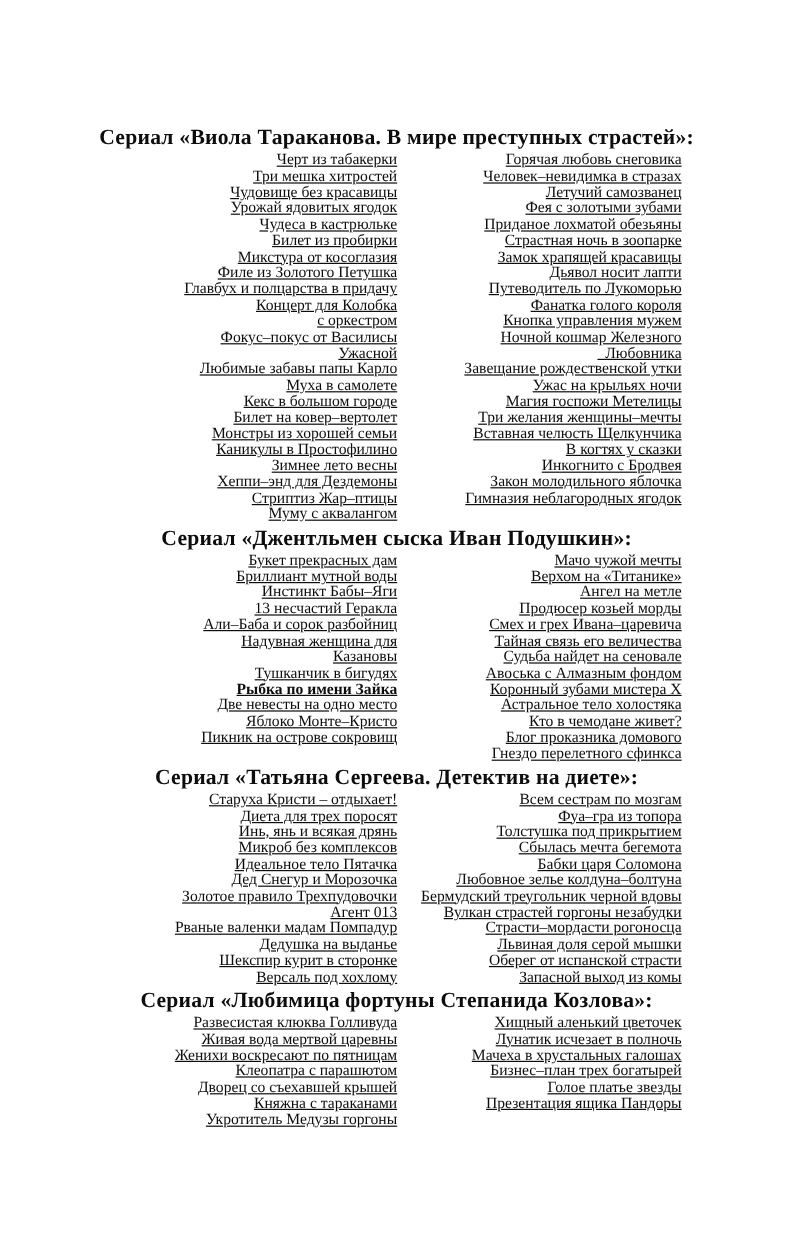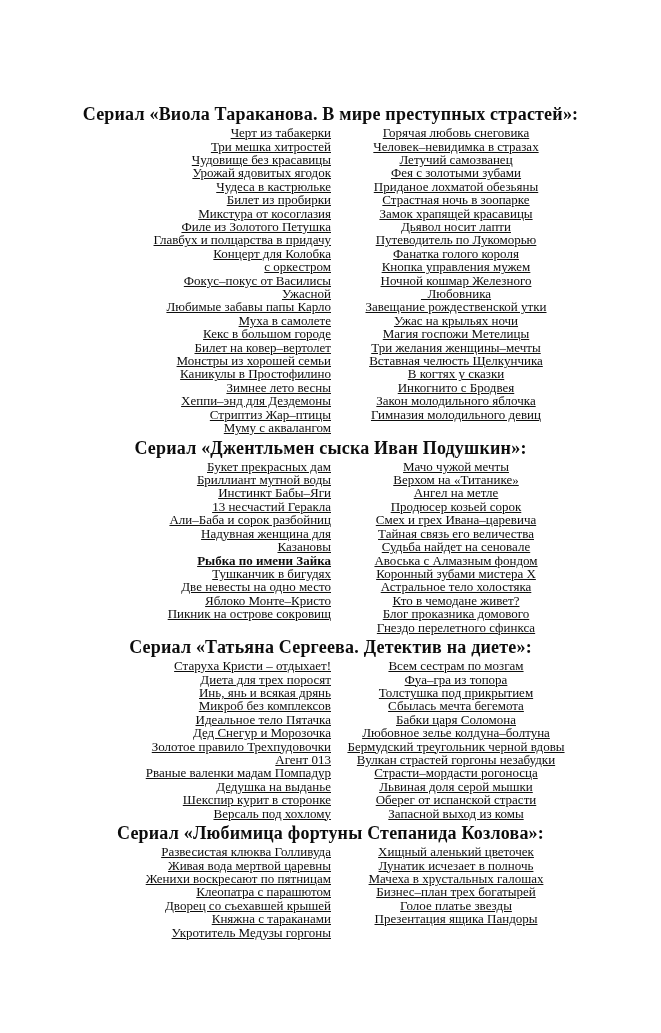--- a/index.html
+++ b/index.html
@@ -27,21 +27,21 @@
     justify-content: center;
     gap: 13px;
     transform: translateX(7px);
   }
   .col {
     font-size: 13px;
     line-height: 13.4px;
     text-decoration: underline;
   }
   .col-left  { width: 224px; text-align: right; }
-  .col-right { width: 224px; text-align: center; }
+  .col-right { width: 224px; text-align: right; }
   .book-title { white-space: pre-line; }
   .book-title.bold { font-weight: bold; }
 </style>
 </head>
 <body>
 
 <div class="page">
   <div id="series-container">
       <section>
         <div class="series-heading">Сериал «Виола Тараканова. В мире преступных страстей»:</div>
@@ -86,46 +86,46 @@
             <div class="book-title">Ночной кошмар Железного
 &nbsp;&nbsp;Любовника</div>
             <div class="book-title">Завещание рождественской утки</div>
             <div class="book-title">Ужас на крыльях ночи</div>
             <div class="book-title">Магия госпожи Метелицы</div>
             <div class="book-title">Три желания женщины–мечты</div>
             <div class="book-title">Вставная челюсть Щелкунчика</div>
             <div class="book-title">В когтях у сказки</div>
             <div class="book-title">Инкогнито с Бродвея</div>
             <div class="book-title">Закон молодильного яблочка</div>
-            <div class="book-title">Гимназия молодильного девиц</div>
+            <div class="book-title">Гимназия неблагородных ягодок</div>
           </div>
         </div>
       </section>
       <section>
         <div class="series-heading">Сериал «Джентльмен сыска Иван Подушкин»:</div>
         <div class="cols">
           <div class="col col-left">
             <div class="book-title">Букет прекрасных дам</div>
             <div class="book-title">Бриллиант мутной воды</div>
             <div class="book-title">Инстинкт Бабы–Яги</div>
             <div class="book-title">13 несчастий Геракла</div>
             <div class="book-title">Али–Баба и сорок разбойниц</div>
             <div class="book-title">Надувная женщина для
 Казановы</div>
+            <div class="book-title">Тушканчик в бигудях</div>
             <div class="book-title bold">Рыбка по имени Зайка</div>
-            <div class="book-title">Тушканчик в бигудях</div>
             <div class="book-title">Две невесты на одно место</div>
             <div class="book-title">Яблоко Монте–Кристо</div>
             <div class="book-title">Пикник на острове сокровищ</div>
           </div>
           <div class="col col-right">
             <div class="book-title">Мачо чужой мечты</div>
             <div class="book-title">Верхом на «Титанике»</div>
             <div class="book-title">Ангел на метле</div>
-            <div class="book-title">Продюсер козьей сорок</div>
+            <div class="book-title">Продюсер козьей морды</div>
             <div class="book-title">Смех и грех Ивана–царевича</div>
             <div class="book-title">Тайная связь его величества</div>
             <div class="book-title">Судьба найдет на сеновале</div>
             <div class="book-title">Авоська с Алмазным фондом</div>
             <div class="book-title">Коронный зубами мистера Х</div>
             <div class="book-title">Астральное тело холостяка</div>
             <div class="book-title">Кто в чемодане живет?</div>
             <div class="book-title">Блог проказника домового</div>
             <div class="book-title">Гнездо перелетного сфинкса</div>
           </div>

